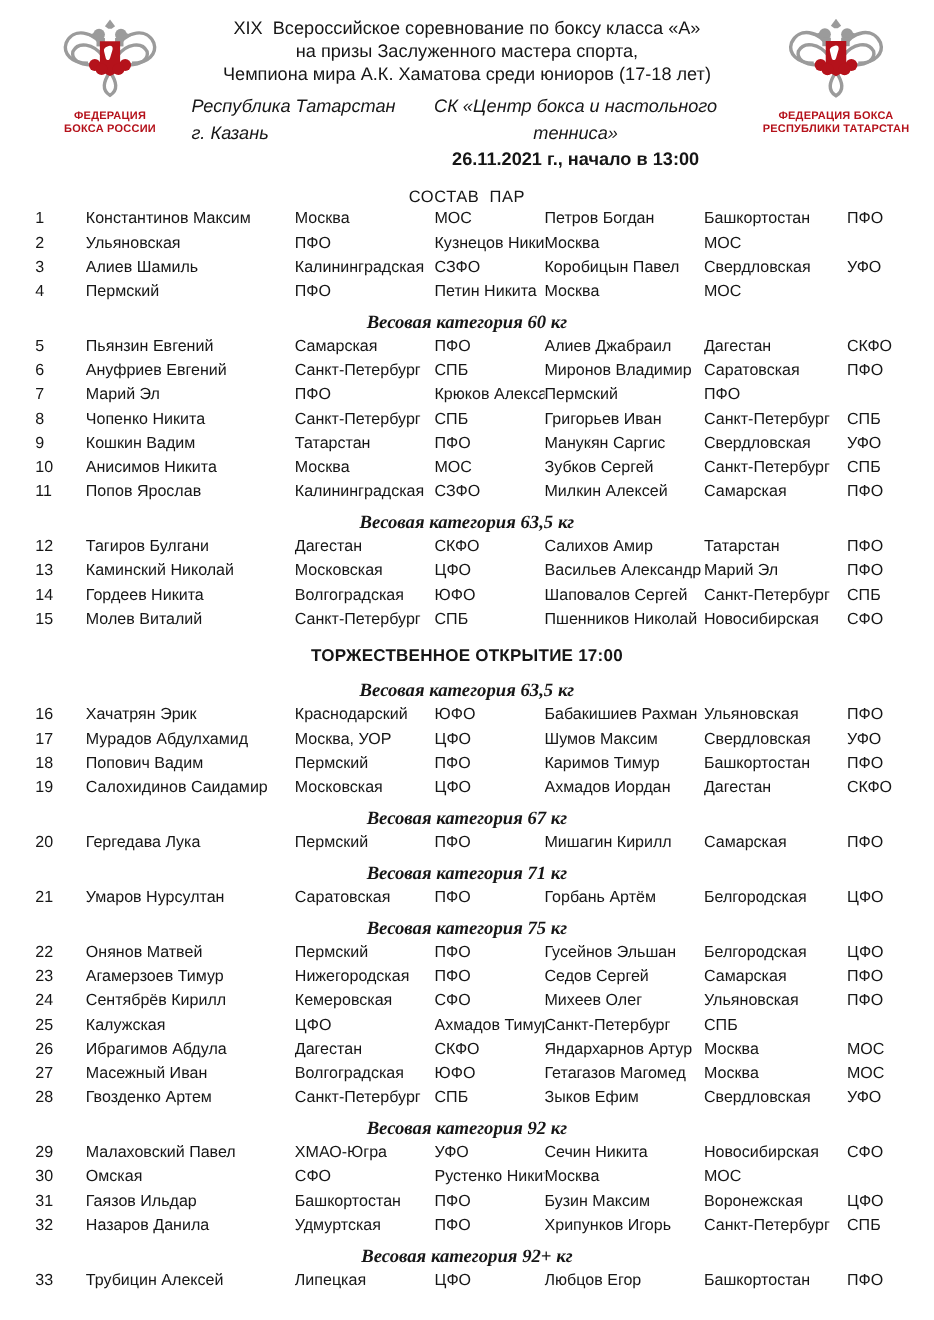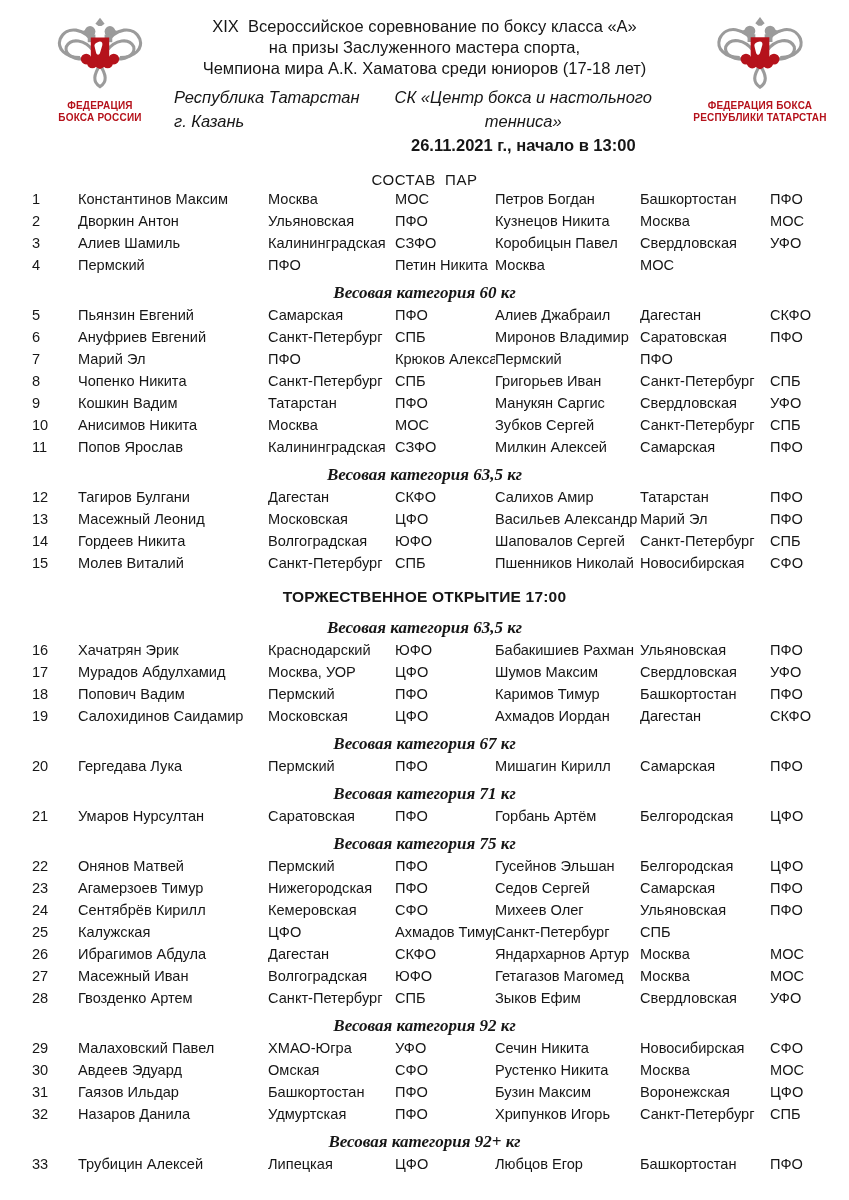--- a/index.html
+++ b/index.html
@@ -131,21 +131,20 @@
         <div class="c c0">1</div>
         <div class="c c1">Константинов Максим</div>
         <div class="c c2">Москва</div>
         <div class="c c3">МОС</div>
         <div class="c c4">Петров Богдан</div>
         <div class="c c5">Башкортостан</div>
         <div class="c c6">ПФО</div>
       </div>
       <div class="row">
         <div class="c c0">2</div>
-        <div class="c c1">Дворкин Антон</div>
         <div class="c c2">Ульяновская</div>
         <div class="c c3">ПФО</div>
         <div class="c c4">Кузнецов Никита</div>
         <div class="c c5">Москва</div>
         <div class="c c6">МОС</div>
       </div>
       <div class="row">
         <div class="c c0">3</div>
         <div class="c c1">Алиев Шамиль</div>
         <div class="c c2">Калининградская</div>
@@ -230,21 +229,21 @@
         <div class="c c0">12</div>
         <div class="c c1">Тагиров Булгани</div>
         <div class="c c2">Дагестан</div>
         <div class="c c3">СКФО</div>
         <div class="c c4">Салихов Амир</div>
         <div class="c c5">Татарстан</div>
         <div class="c c6">ПФО</div>
       </div>
       <div class="row">
         <div class="c c0">13</div>
-        <div class="c c1">Масежный Леонид</div>
+        <div class="c c1">Каминский Николай</div>
         <div class="c c2">Московская</div>
         <div class="c c3">ЦФО</div>
         <div class="c c4">Васильев Александр</div>
         <div class="c c5">Марий Эл</div>
         <div class="c c6">ПФО</div>
       </div>
       <div class="row">
         <div class="c c0">14</div>
         <div class="c c1">Гордеев Никита</div>
         <div class="c c2">Волгоградская</div>
@@ -388,21 +387,20 @@
         <div class="c c0">29</div>
         <div class="c c1">Малаховский Павел</div>
         <div class="c c2">ХМАО-Югра</div>
         <div class="c c3">УФО</div>
         <div class="c c4">Сечин Никита</div>
         <div class="c c5">Новосибирская</div>
         <div class="c c6">СФО</div>
       </div>
       <div class="row">
         <div class="c c0">30</div>
-        <div class="c c1">Авдеев Эдуард</div>
         <div class="c c2">Омская</div>
         <div class="c c3">СФО</div>
         <div class="c c4">Рустенко Никита</div>
         <div class="c c5">Москва</div>
         <div class="c c6">МОС</div>
       </div>
       <div class="row">
         <div class="c c0">31</div>
         <div class="c c1">Гаязов Ильдар</div>
         <div class="c c2">Башкортостан</div>

